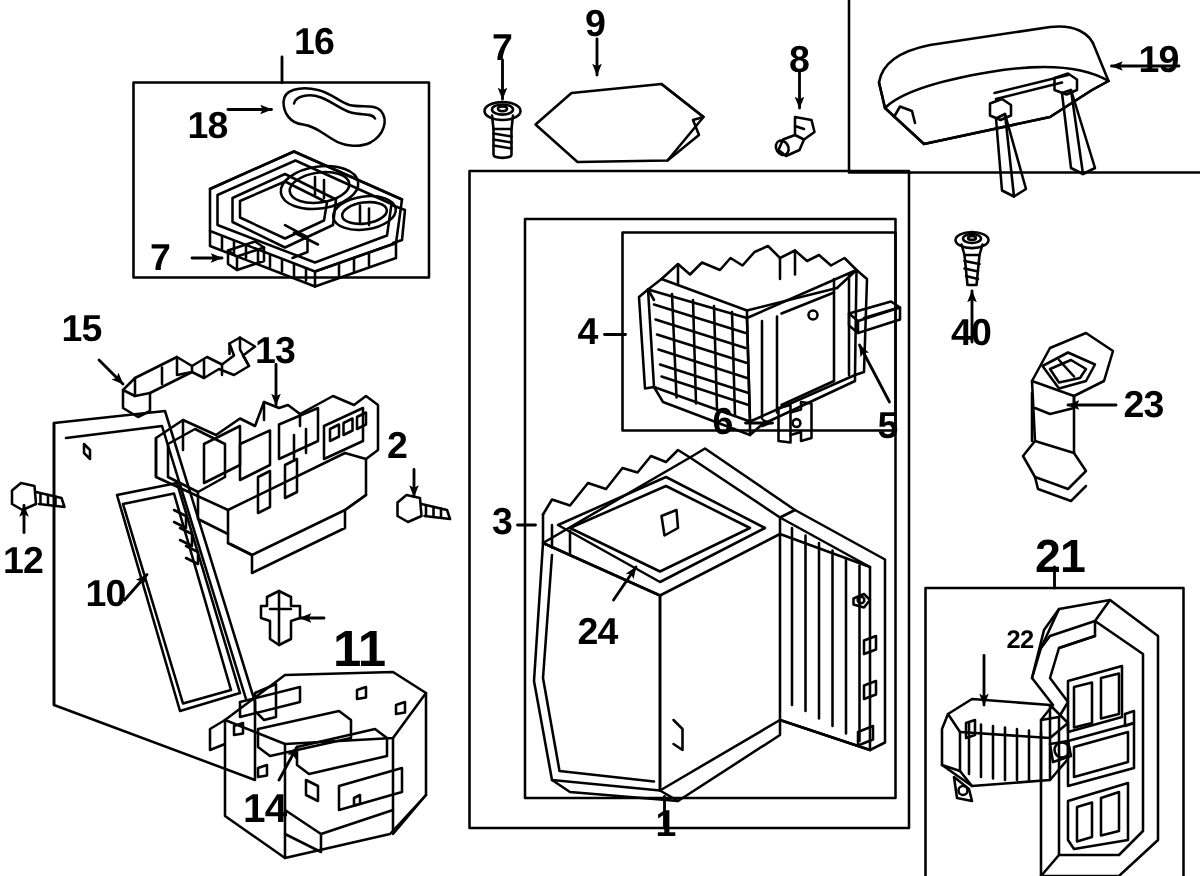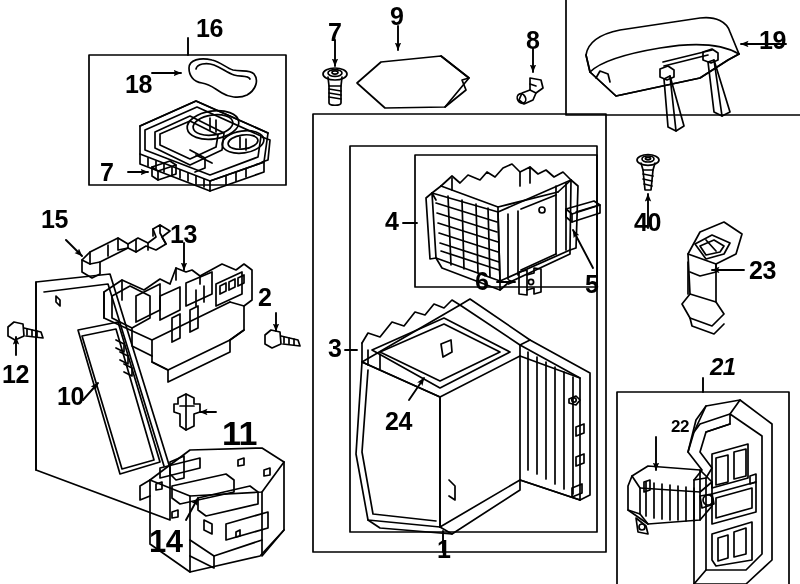--- a/index.html
+++ b/index.html
@@ -435,26 +435,26 @@
   <div class="callout" style="left:385px; top:209px; font-size:25px;">4</div>
   <div class="callout" style="left:585px; top:272px; font-size:25px;">5</div>
   <div class="callout" style="left:475px; top:269px; font-size:25px;">6</div>
   <div class="callout" style="left:328px; top:20px; font-size:25px;">7</div>
   <div class="callout" style="left:526px; top:28px; font-size:25px;">8</div>
   <div class="callout" style="left:390px; top:4px; font-size:25px;">9</div>
   <div class="callout" style="left:57px; top:384px; font-size:25px;">10</div>
   <div class="callout" style="left:222px; top:416px; font-size:34px;">11</div>
   <div class="callout" style="left:2px; top:362px; font-size:25px;">12</div>
   <div class="callout" style="left:170px; top:222px; font-size:25px;">13</div>
-  <div class="callout" style="left:149px; top:526px; font-size:31px;">14</div>
+  <div class="callout" style="left:162px; top:526px; font-size:27px;">14</div>
   <div class="callout" style="left:41px; top:207px; font-size:25px;">15</div>
   <div class="callout" style="left:174px; top:16px; font-size:25px;margin-left:22px;">16</div>
   <div class="callout" style="left:100px; top:160px; font-size:25px;">7</div>
   <div class="callout" style="left:125px; top:72px; font-size:25px;">18</div>
   <div class="callout" style="left:759px; top:28px; font-size:25px;">19</div>
   <div class="callout" style="left:634px; top:210px; font-size:25px;">40</div>
-  <div class="callout" style="left:710px; top:355px; font-size:24px;font-style:italic;">21</div>
+  <div class="callout" style="left:690px; top:355px; font-size:31px;">21</div>
   <div class="callout" style="left:671px; top:418px; font-size:17px;">22</div>
   <div class="callout" style="left:749px; top:258px; font-size:25px;">23</div>
   <div class="callout" style="left:385px; top:409px; font-size:25px;">24</div>
 
 
 </div>
 
 </body></html>

